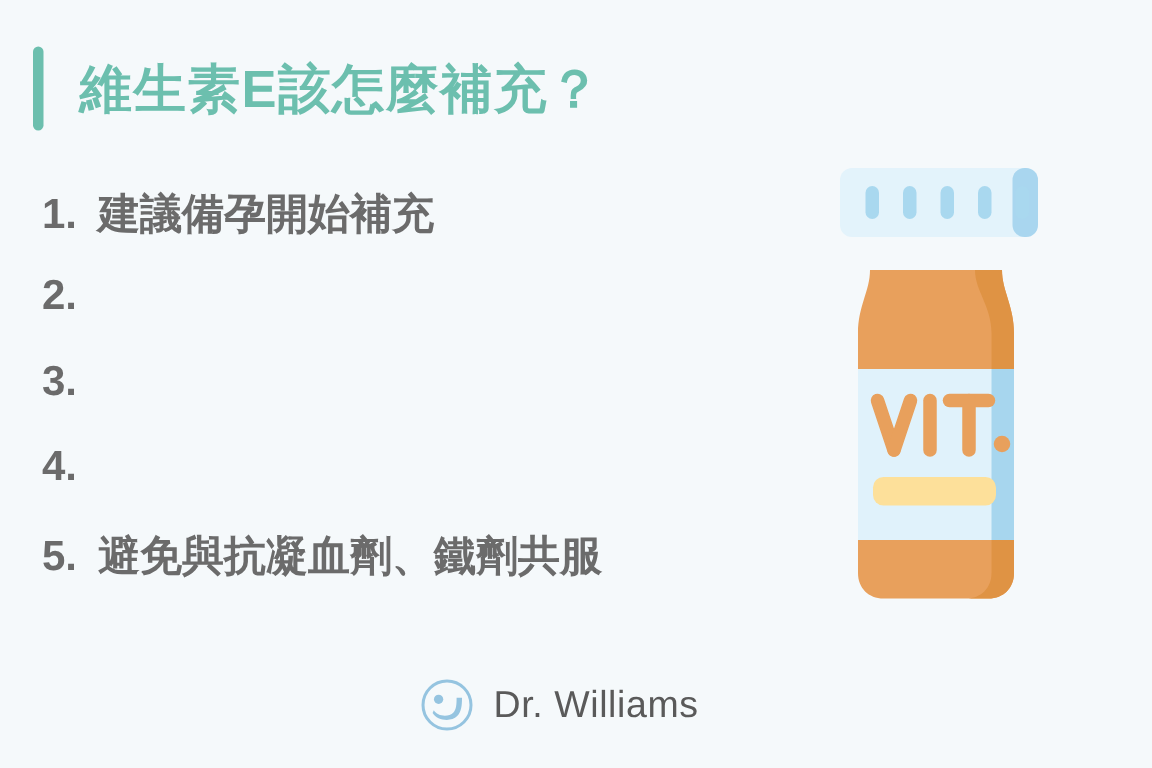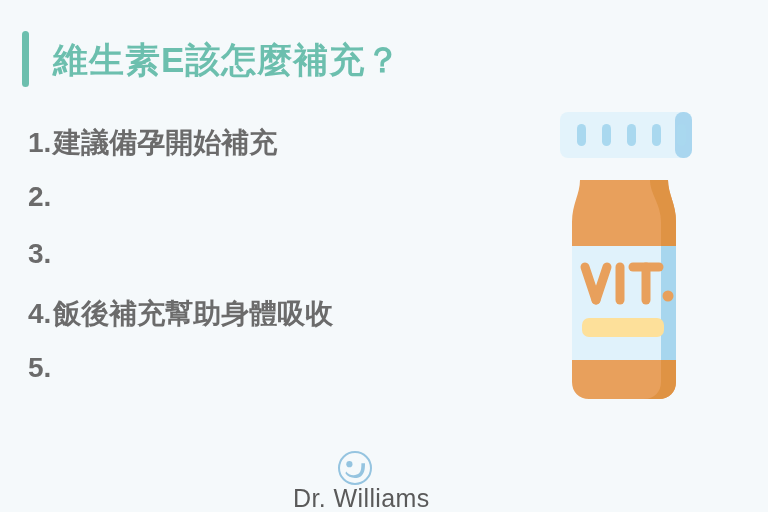--- a/index.html
+++ b/index.html
@@ -67,32 +67,31 @@
     font-size: 28px;
     font-weight: bold;
     white-space: nowrap;
   }
   .tip-index {
     flex: 0 0 auto;
     letter-spacing: 0px;
   }
   .tip-text {
     flex: 0 0 auto;
-    margin-left: 2px;
+    margin-left: 14px;
   }
 
   
   #brand-footer {
     position: absolute;
     left: 280px;
     top: 450px;
     display: flex;
     align-items: center;
     height: 40px;
-    flex-direction: column;
   }
   #brand-logo-icon {
     width: 36px;
     height: 36px;
     flex: 0 0 auto;
   }
   #brand-name {
     margin-left: 13px;
     color: #5a5a5a;
     font-size: 25px;
@@ -126,24 +125,24 @@
       <span class="tip-text">建議備孕開始補充</span>
     </li>
     <li class="tip-row">
       <span class="tip-index">2.</span>
     </li>
     <li class="tip-row">
       <span class="tip-index">3.</span>
     </li>
     <li class="tip-row">
       <span class="tip-index">4.</span>
-      <span class="tip-text">飯後補充幫助身體吸收</span>
     </li>
     <li class="tip-row">
       <span class="tip-index">5.</span>
+      <span class="tip-text">避免與抗凝血劑、鐵劑共服</span>
     </li>
   </ul>
 
   <div id="brand-footer">
     <span id="brand-logo-icon">
       <svg width="36" height="36" viewBox="0 0 36 36" aria-hidden="true">
         <circle cx="18" cy="18" r="16" fill="none" stroke="#95c4e0" stroke-width="2"></circle>
         <circle cx="12.4" cy="14.2" r="3.1" fill="#95c4e0"></circle>
         <path d="M9.2 21.5 C11.5 25.6 19.0 26.4 22.3 23.0 C24.2 21.0 24.4 17.6 24.4 13.2 L28.0 13.2 C28.0 18.6 27.6 22.6 24.8 25.4 C20.6 29.6 11.4 28.4 8.4 23.3 Z" fill="#95c4e0"></path>
       </svg>

